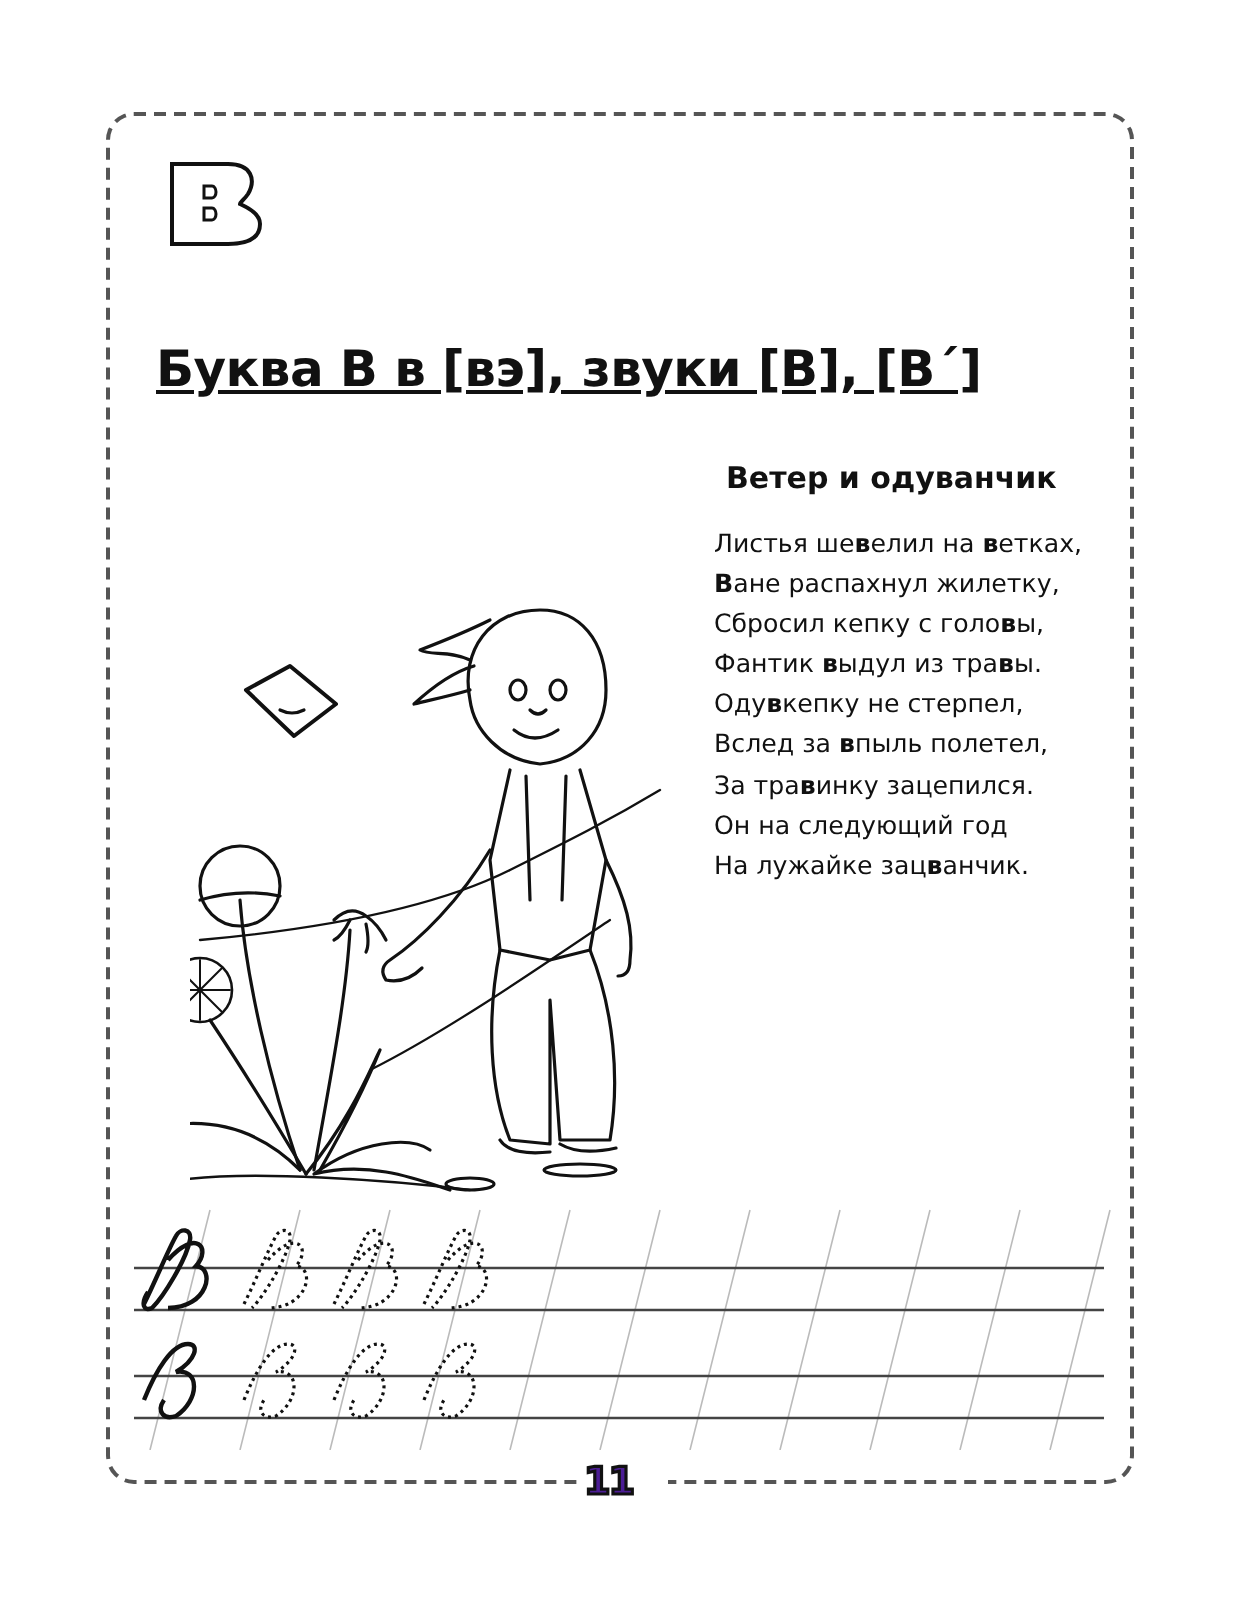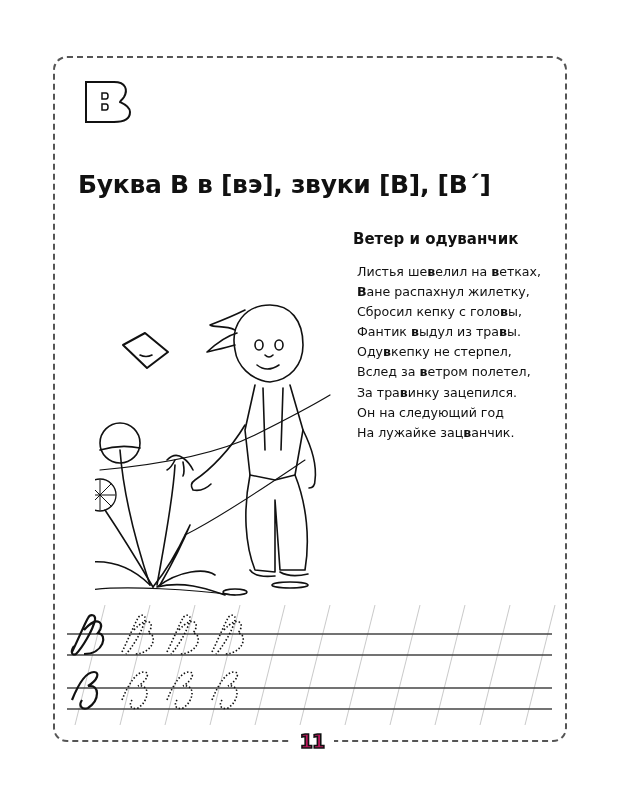--- a/index.html
+++ b/index.html
@@ -1,27 +1,27 @@
 <!DOCTYPE html>
 <html><head>
   <meta charset="utf-8">
   <style>
     html, body { margin: 0; padding: 0; background: #ffffff; }
     body { width: 623px; height: 800px; position: relative; overflow: hidden;
            font-family: "DejaVu Sans", sans-serif; color: #111; }
     .frame { position: absolute; left: 53px; top: 56px; width: 514px; height: 686px;
              border: 2px dashed #555; border-radius: 14px; box-sizing: border-box; }
     .page-num-gap { position: absolute; left: 290px; top: 732px; width: 44px; height: 20px; background: #fff; }
-    .page-num { position: absolute; left: 292px; top: 730px; width: 40px; text-align: center;
-                font: 900 19px "DejaVu Sans", sans-serif; color: #be185d;
+    .page-num { position: absolute; left: 292px; top: 730px; width: 40px; text-align: left;
+                font: 900 19px "DejaVu Sans", sans-serif; color: #4c1d95;
                 -webkit-text-stroke: 1.6px #111; letter-spacing: -1px; }
     .big-letter { position: absolute; left: 84px; top: 80px; width: 52px; height: 44px; }
     .heading { position: absolute; left: 78px; top: 170px; font: bold 25px "DejaVu Sans", sans-serif;
-               letter-spacing: -0.3px; white-space: nowrap; }
-    .poem-title { position: absolute; left: 353px; top: 230px; font: bold 15px "DejaVu Sans", sans-serif; white-space: nowrap; }
+               letter-spacing: -0.3px; white-space: nowrap; text-decoration: underline; }
+    .poem-title { position: absolute; left: 363px; top: 230px; font: bold 15px "DejaVu Sans", sans-serif; white-space: nowrap; }
     .poem { position: absolute; left: 357px; top: 262px; font: 12.6px "DejaVu Sans", sans-serif; line-height: 20.1px; }
     .poem .line { white-space: nowrap; }
     .poem b { font-weight: bold; }
     .illustration { position: absolute; left: 95px; top: 300px; width: 260px; height: 300px; }
     .copybook { position: absolute; left: 60px; top: 600px; width: 500px; height: 125px; }
   </style>
 </head>
 <body>
 
 <div class="frame"></div>
@@ -35,21 +35,21 @@
 
 <div class="heading">Буква В в [вэ], звуки [В], [В´]</div>
 
 <div class="poem-title">Ветер и одуванчик</div>
 <div class="poem" id="poem">
     <div class="line"><span>Листья ше</span><b>в</b><span>елил на </span><b>в</b><span>етках,</span></div>
     <div class="line"><b>В</b><span>ане распахнул жилетку,</span></div>
     <div class="line"><span>Сбросил кепку с голо</span><b>в</b><span>ы,</span></div>
     <div class="line"><span>Фантик </span><b>в</b><span>ыдул из тра</span><b>в</b><span>ы.</span></div>
     <div class="line"><span>Оду</span><b>в</b><span>кепку не стерпел,</span></div>
-    <div class="line"><span>Вслед за </span><b>в</b><span>етром полетел,</span></div>
+    <div class="line"><span>Вслед за </span><b>в</b><span>пыль полетел,</span></div>
     <div class="line"><span>За тра</span><b>в</b><span>инку зацепился.</span></div>
     <div class="line"><span>Он на следующий год</span></div>
     <div class="line"><span>На лужайке зац</span><b>в</b><span>анчик.</span></div>
   </div>
 
 <svg class="illustration" viewBox="0 0 260 300" fill="none" stroke="#111" stroke-width="1.6" stroke-linecap="round" stroke-linejoin="round">
 
   <path d="M5,170 C60,165 120,155 160,135 C190,120 210,110 235,95" stroke-width="1.2"></path>
   <path d="M90,235 C130,215 180,180 210,160" stroke-width="1.1"></path>
 

